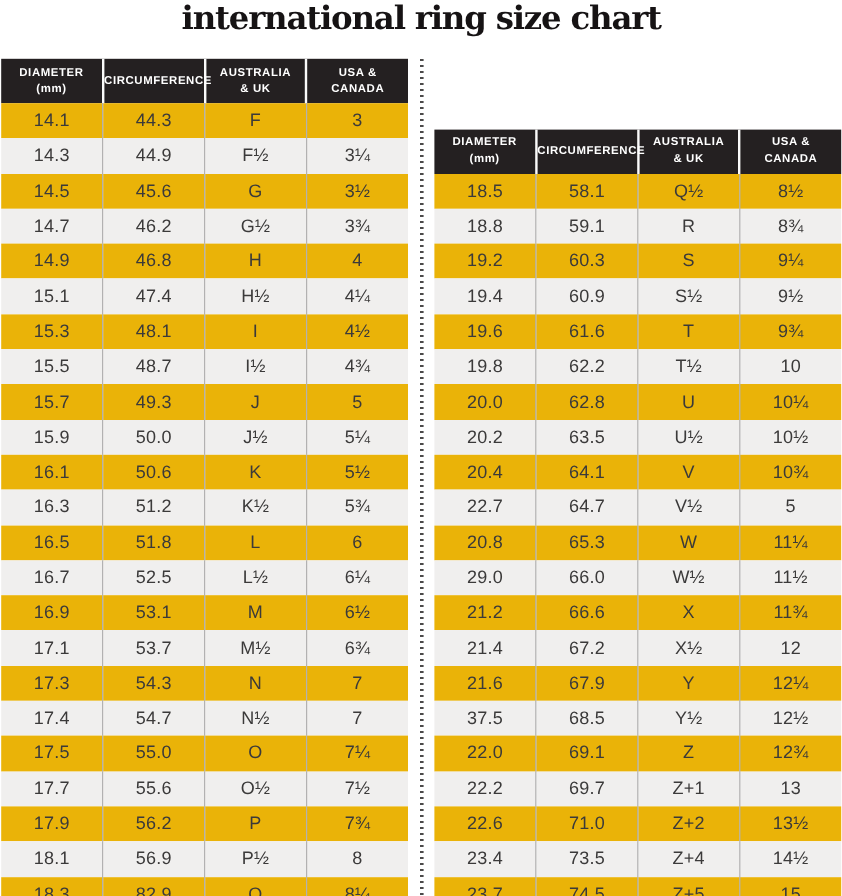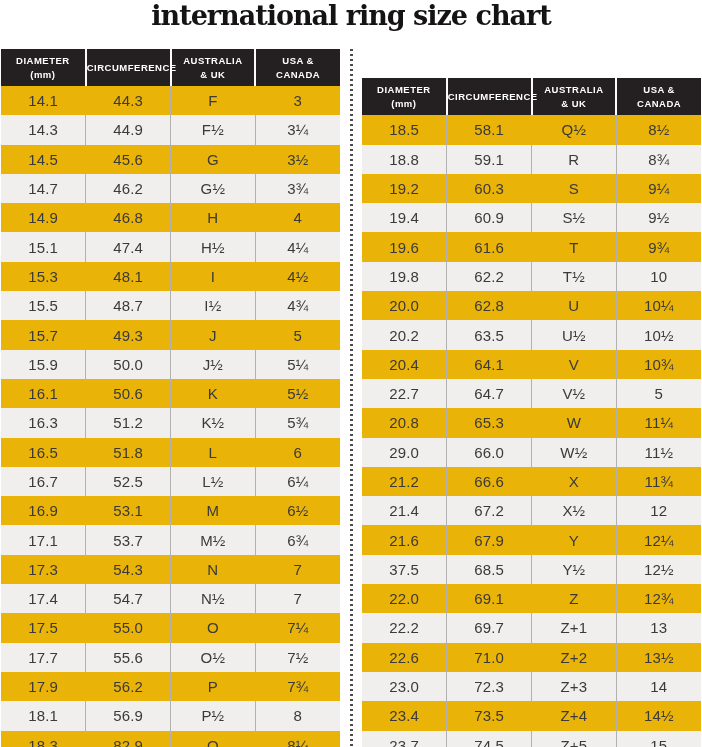--- a/index.html
+++ b/index.html
@@ -357,26 +357,20 @@
             <td>Z+1</td>
             <td>13</td>
           </tr>
           <tr>
             <td>22.6</td>
             <td>71.0</td>
             <td>Z+2</td>
             <td>13½</td>
           </tr>
           <tr>
-            <td>23.0</td>
-            <td>72.3</td>
-            <td>Z+3</td>
-            <td>14</td>
-          </tr>
-          <tr>
             <td>23.4</td>
             <td>73.5</td>
             <td>Z+4</td>
             <td>14½</td>
           </tr>
           <tr>
             <td>23.7</td>
             <td>74.5</td>
             <td>Z+5</td>
             <td>15</td>

